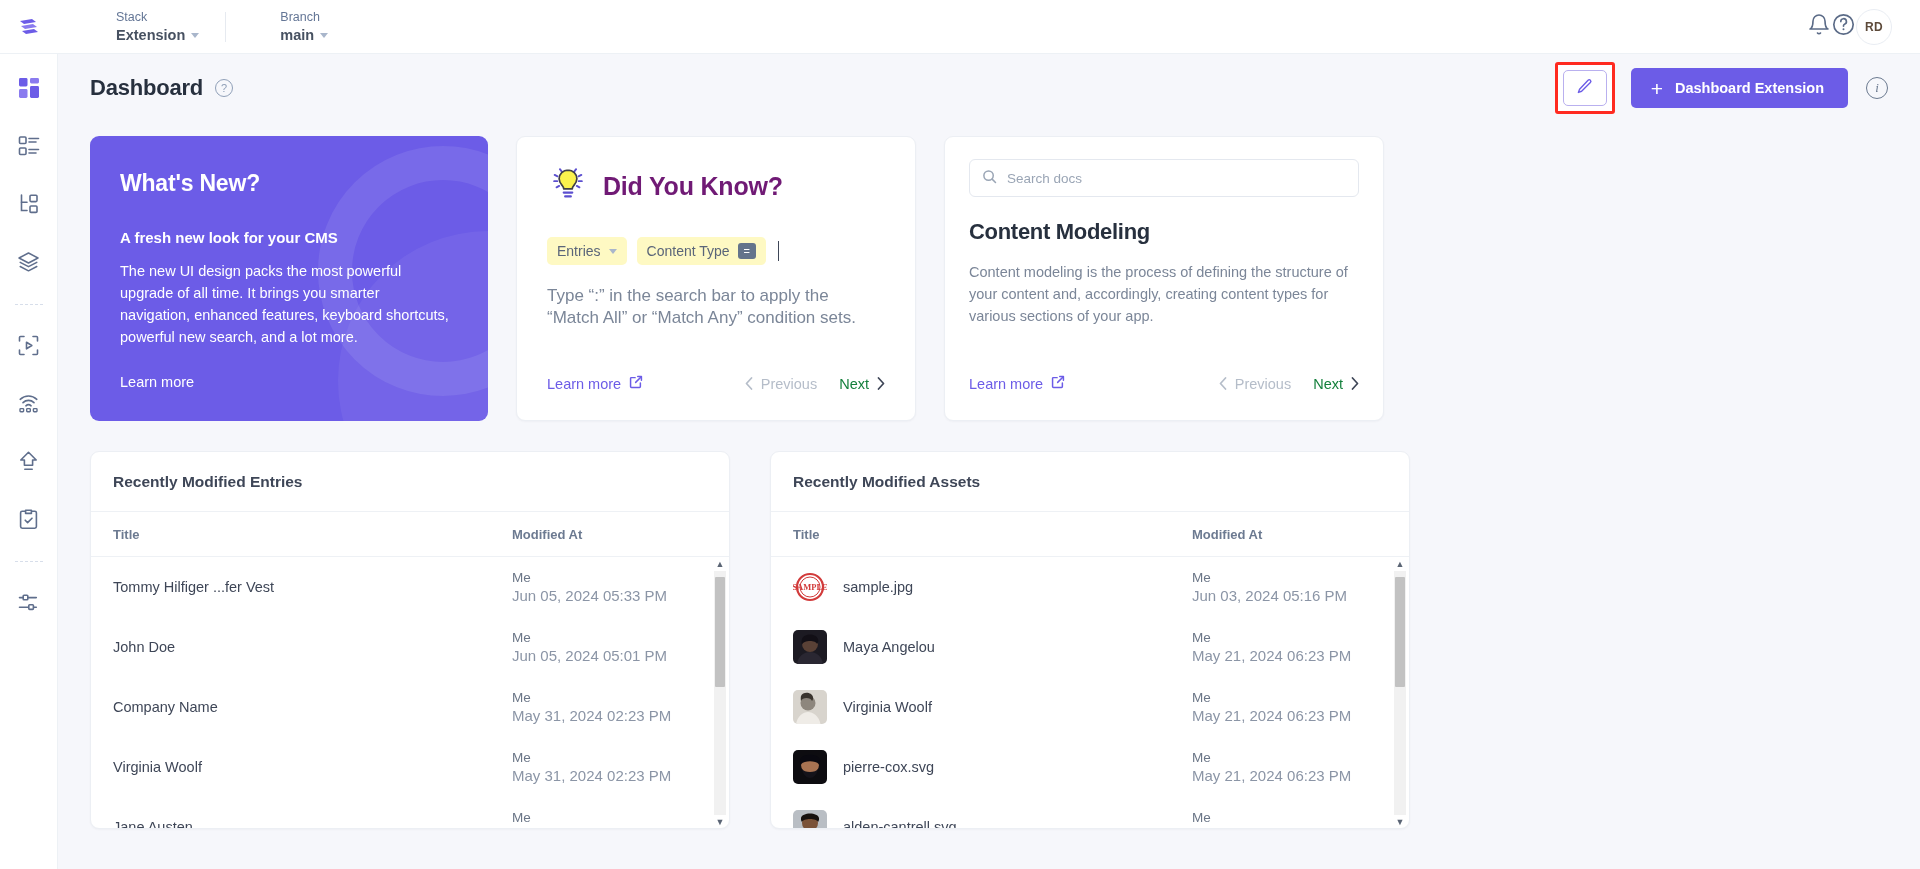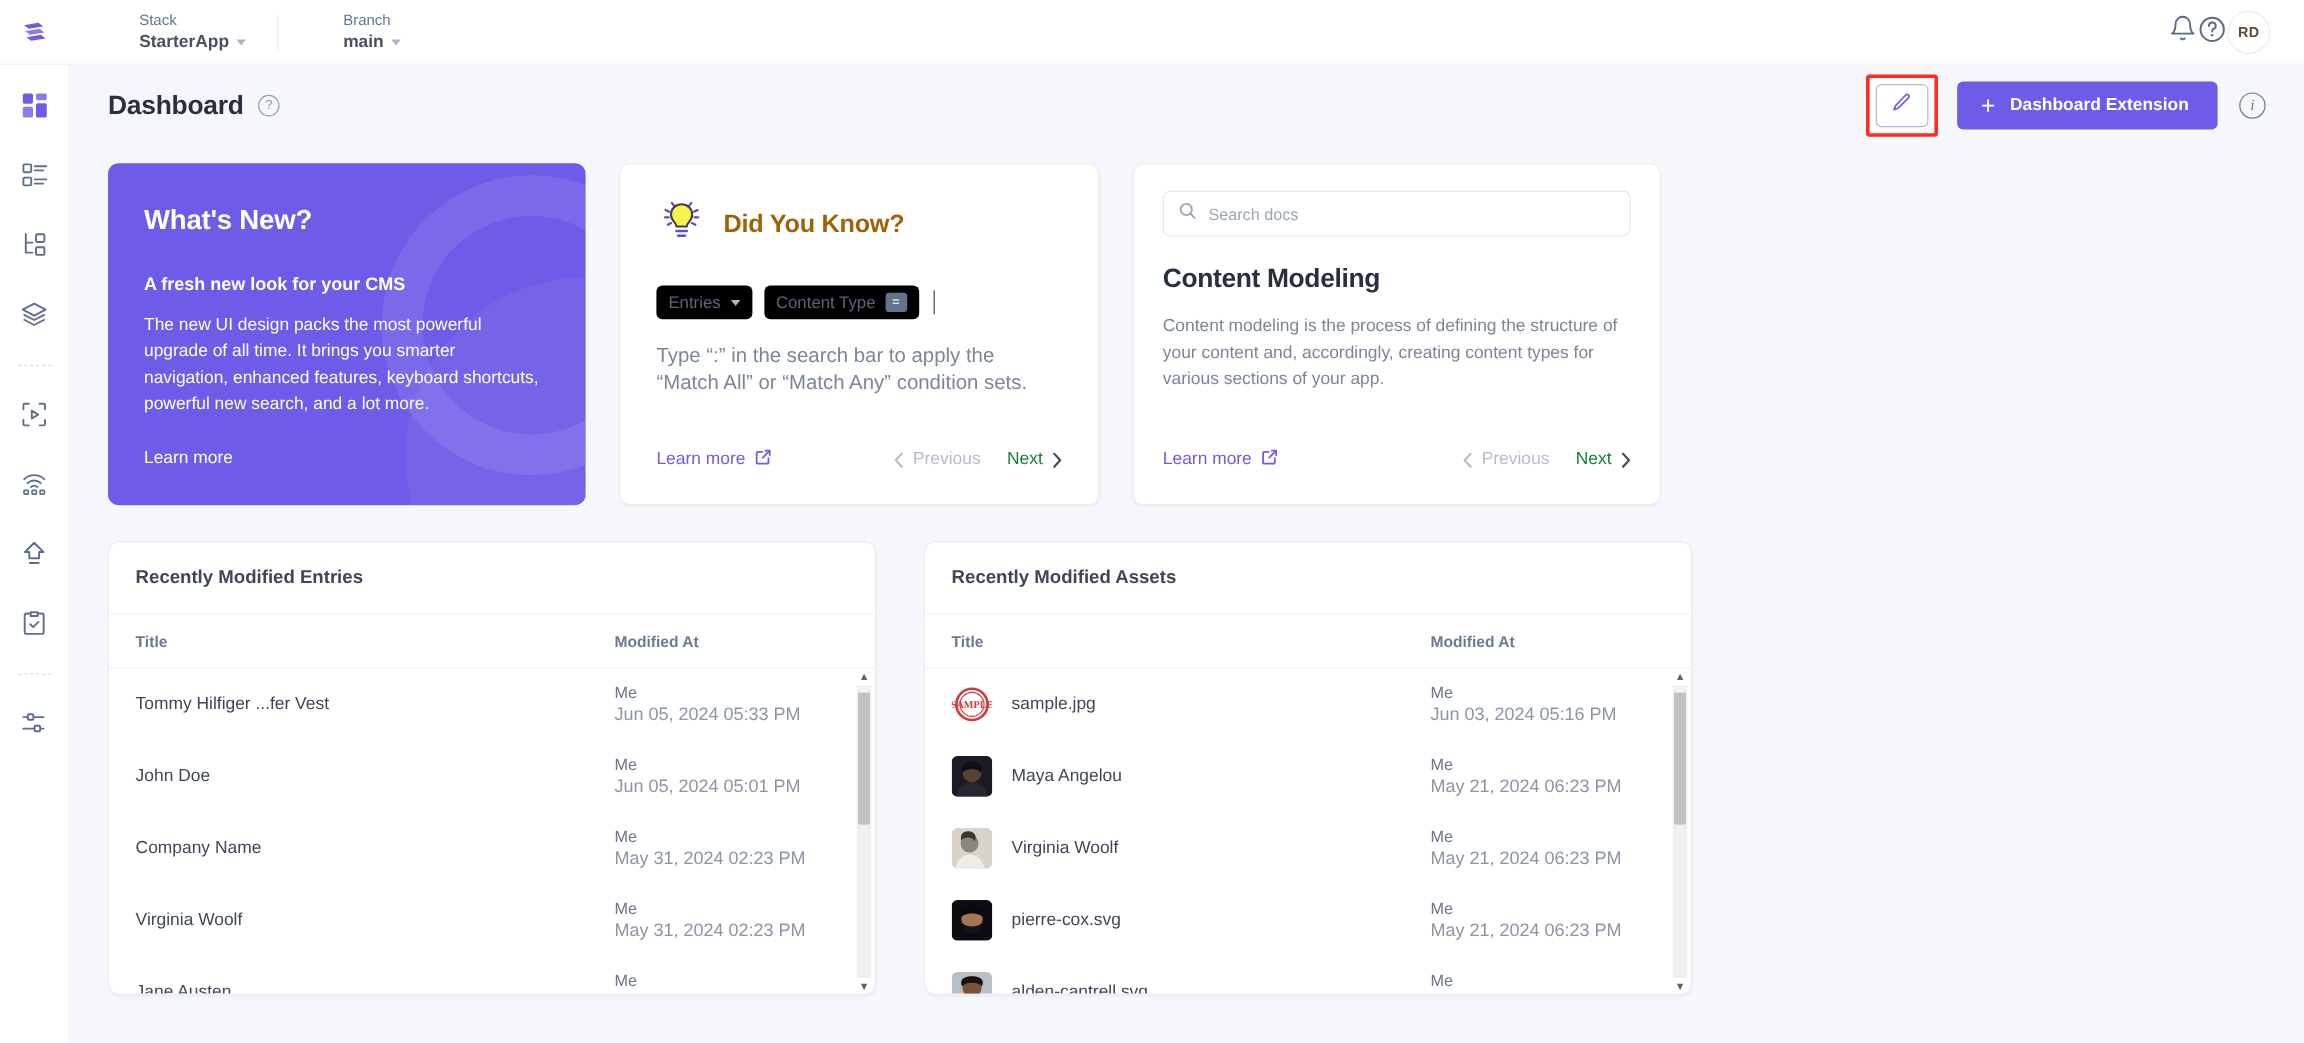--- a/index.html
+++ b/index.html
@@ -149,25 +149,25 @@
   .card {
     background: #fff;
     border-radius: 9px;
     border: 1px solid #eceff4;
     box-shadow: 0 1px 2px rgba(40,50,70,0.04);
   }
   .dyk-card { width: 400px; height: 285px; padding: 26px 30px 0 30px; position: relative; flex: 0 0 auto; }
   .cm-card  { width: 440px; height: 285px; padding: 22px 24px 0 24px; position: relative; flex: 0 0 auto; }
 
   .dyk-head { display: flex; align-items: center; gap: 14px; }
-  .dyk-title { font-size: 21px; font-weight: 700; color: #a16207; letter-spacing: -0.2px; }
+  .dyk-title { font-size: 25px; font-weight: 700; color: #701a75; letter-spacing: -0.2px; }
 
   .chip-row { display: flex; align-items: center; gap: 10px; margin-top: 28px; }
   .chip {
-    background: #000000; border-radius: 5px;
+    background: #fef9c3; border-radius: 5px;
     padding: 6px 10px; font-size: 14px; color: #5a6579;
     display: flex; align-items: center; gap: 8px;
   }
   .chip-caret { width: 0; height: 0; border-left: 4.5px solid transparent; border-right: 4.5px solid transparent; border-top: 5px solid #a9b6cb; }
   .chip-op {
     background: #64748b; color: #fff; border-radius: 3px;
     width: 18px; height: 16px; font-size: 11px;
     display: flex; align-items: center; justify-content: center; line-height: 1;
   }
   .caret-bar { width: 1.5px; height: 20px; background: #3e4657; margin-left: 2px; }
@@ -250,21 +250,21 @@
         <path d="M5 12 L17 10 L21 13 L9 15 Z" fill="#8a7bef"></path>
         <path d="M6 17 L18 15 L22 18 L10 20 Z"></path>
       </g>
     </svg>
   </div>
 
   <div class="ctx-group">
     <div class="ctx-item">
       <div class="ctx-label">Stack</div>
       <div class="ctx-value">
-        <span>StarterApp</span>
+        <span>Extension</span>
         <span class="caret-dn"></span>
       </div>
     </div>
     <div class="ctx-sep"></div>
     <div class="ctx-item">
       <div class="ctx-label">Branch</div>
       <div class="ctx-value">
         <span>main</span>
         <span class="caret-dn"></span>
       </div>

